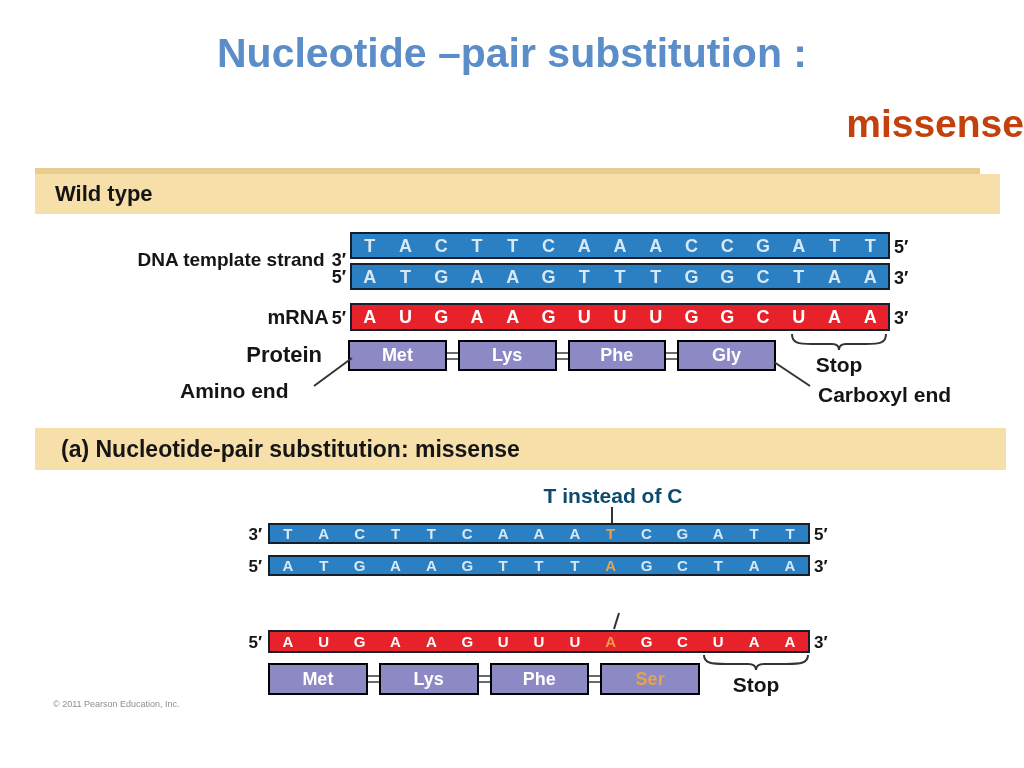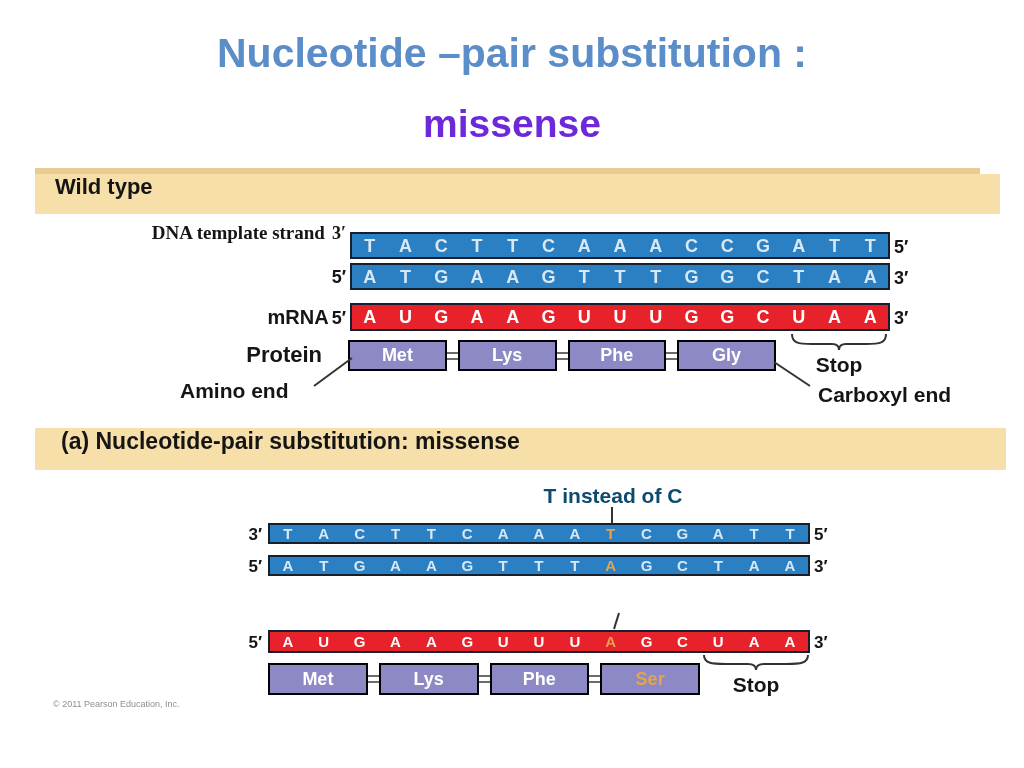--- a/index.html
+++ b/index.html
@@ -3,26 +3,26 @@
 <meta charset="utf-8">
 <style>
   html,body{margin:0;padding:0;background:#ffffff;}
   .slide{
     position:relative;width:1024px;height:768px;background:#ffffff;
     font-family:"Liberation Sans",sans-serif;overflow:hidden;
   }
   
   .title-line1{position:absolute;top:30px;left:0;width:100%;text-align:center;
     font-size:41px;font-weight:700;color:#5b8dc8;letter-spacing:0px;}
-  .title-line2{position:absolute;top:102px;left:0;width:100%;text-align:center;
-    font-size:39px;font-weight:700;color:#6d28d9;}
+  .title-line2{position:absolute;top:102px;left:0;width:100%;text-align:right;
+    font-size:39px;font-weight:700;color:#c2410c;}
   
   .panel-strip{position:absolute;left:35px;width:945px;height:6px;background:#e8cc90;}
   .panel-bar{position:absolute;left:35px;width:945px;background:#f6dfa8;color:#151515;
-    font-weight:700;display:flex;align-items:flex-start;}
+    font-weight:700;display:flex;align-items:center;}
   
   .seq-bar{position:absolute;display:flex;align-items:center;border:2px solid #14202e;box-sizing:border-box;}
   .seq-bar .nt{flex:1;text-align:center;font-weight:700;line-height:1;}
   .bar-blue{background:#2b80c4;}
   .bar-blue .nt{color:#d9e8f4;}
   .bar-red{background:#e7222b;}
   .bar-red .nt{color:#ffffff;}
   .seq-lg .nt{font-size:18px;}
   .seq-sm .nt{font-size:15px;}
   .nt.hl{color:#e2a44e !important;}
@@ -49,21 +49,21 @@
 <div class="slide">
 
   <div class="title-line1">Nucleotide –pair substitution :</div>
   <div class="title-line2">missense</div>
 
   <div class="panel-strip" style="top:168px;"></div>
   <div class="panel-bar" style="top:174px;height:40px;font-size:22px;padding-left:20px;">
     <span>Wild type</span>
   </div>
 
-  <div class="lbl flex-end" style="left:34px;top:222px;width:312px;font-size:19px;font-family:Liberation Serif, serif;">
+  <div class="lbl flex-end" style="left:34px;top:249px;width:312px;font-size:19px;">
     <span>DNA template strand</span>
     <span class="end-lbl">3′</span>
   </div>
 
   <div class="seq-bar bar-blue seq-lg" style="left:350px;top:232px;width:540px;height:27px;">
       <span class="nt">T</span>
       <span class="nt">A</span>
       <span class="nt">C</span>
       <span class="nt">T</span>
       <span class="nt">T</span>

